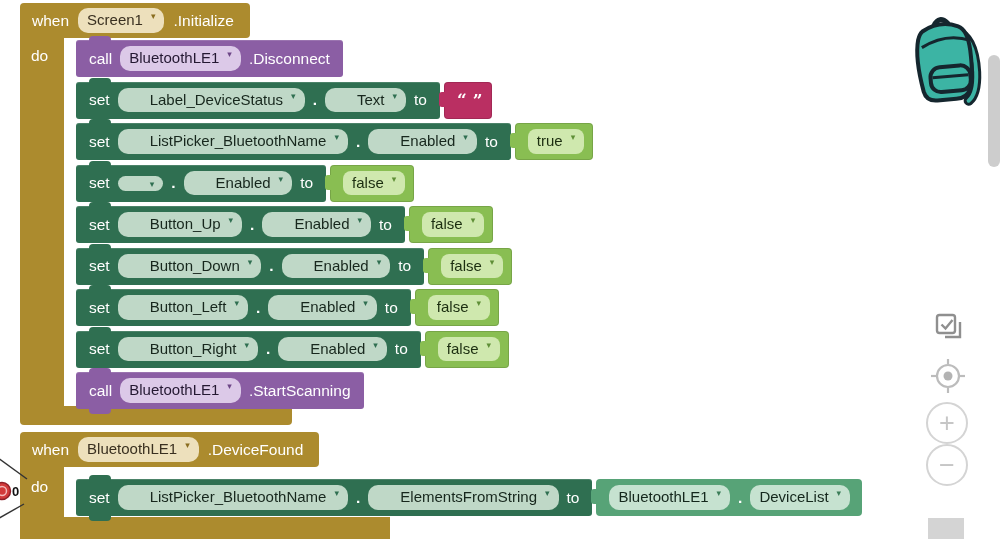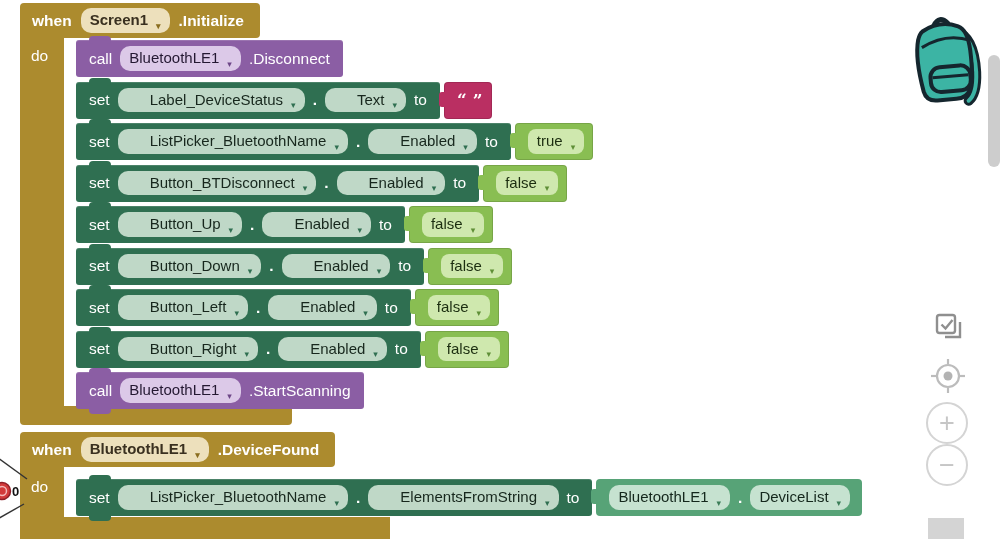--- a/index.html
+++ b/index.html
@@ -14,29 +14,28 @@
 
   .abs { position:absolute; }
   .kw { color:#ffffff; font-size:15.5px; }
 
   
   .gold { background:#AC8B2E; }
   .evt-header {
     display:flex; align-items:center; gap:9px;
     height:35px; padding:0 16px 0 12px;
     border-radius:4px 4px 4px 0;
-    font-weight:bold;
   }
   .gold-spine { width:44px; }
   .gold-foot { border-radius:0 0 4px 4px; }
   .do-label { color:#fff; font-size:15.5px; padding:9px 0 0 11px; }
 
   
   .pill {
-    display:inline-flex; align-items:flex-end; gap:8px;
+    display:inline-flex; align-items:flex-start; gap:8px;
     border-radius:10px; padding:3px 9px;
     font-size:15px; line-height:1.25; white-space:nowrap;
   }
   .arr { font-size:9px; line-height:1; transform:translateY(1px); }
   .pill-cream  { background:#EDE0BC; color:#3a3020; }
   .pill-cream .arr { color:#8a6d1f; }
   .pill-green  { background:#BFD8C7; color:#17271d;padding-left:32px; }
   .pill-green .arr { color:#2F6F51; }
   .pill-purple { background:#DCC9E8; color:#241832; }
   .pill-purple .arr { color:#6d4687; }
@@ -160,21 +159,20 @@
         <span>true</span>
         <span class="arr">▾</span>
       </span>
     </div>
   </div>
 
   <div class="row" style="top:164.5px;">
     <div class="stmt stmt-set">
       <span class="kw">set</span>
       <span class="pill pill-green">
-        <span>Button_BTDisconnect</span>
         <span class="arr">▾</span>
       </span>
       <span class="dot">.</span>
       <span class="pill pill-green">
         <span>Enabled</span>
         <span class="arr">▾</span>
       </span>
       <span class="kw">to</span>
     </div>
     <div class="val val-logic">

